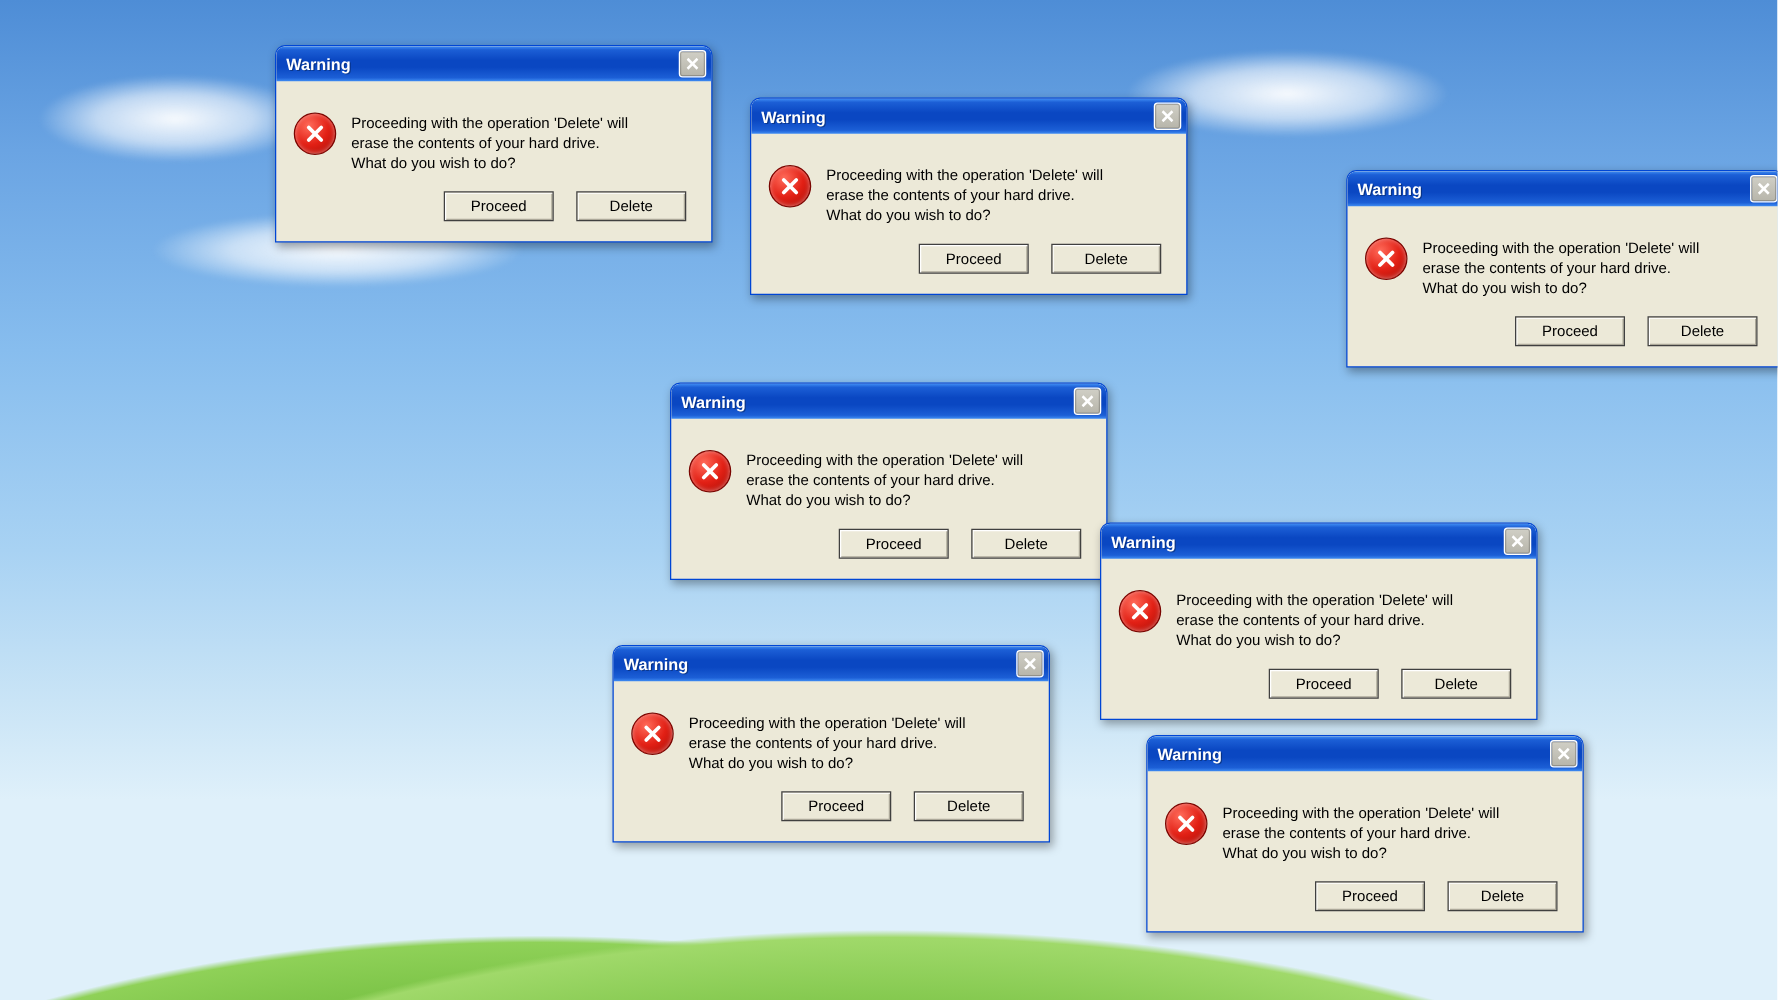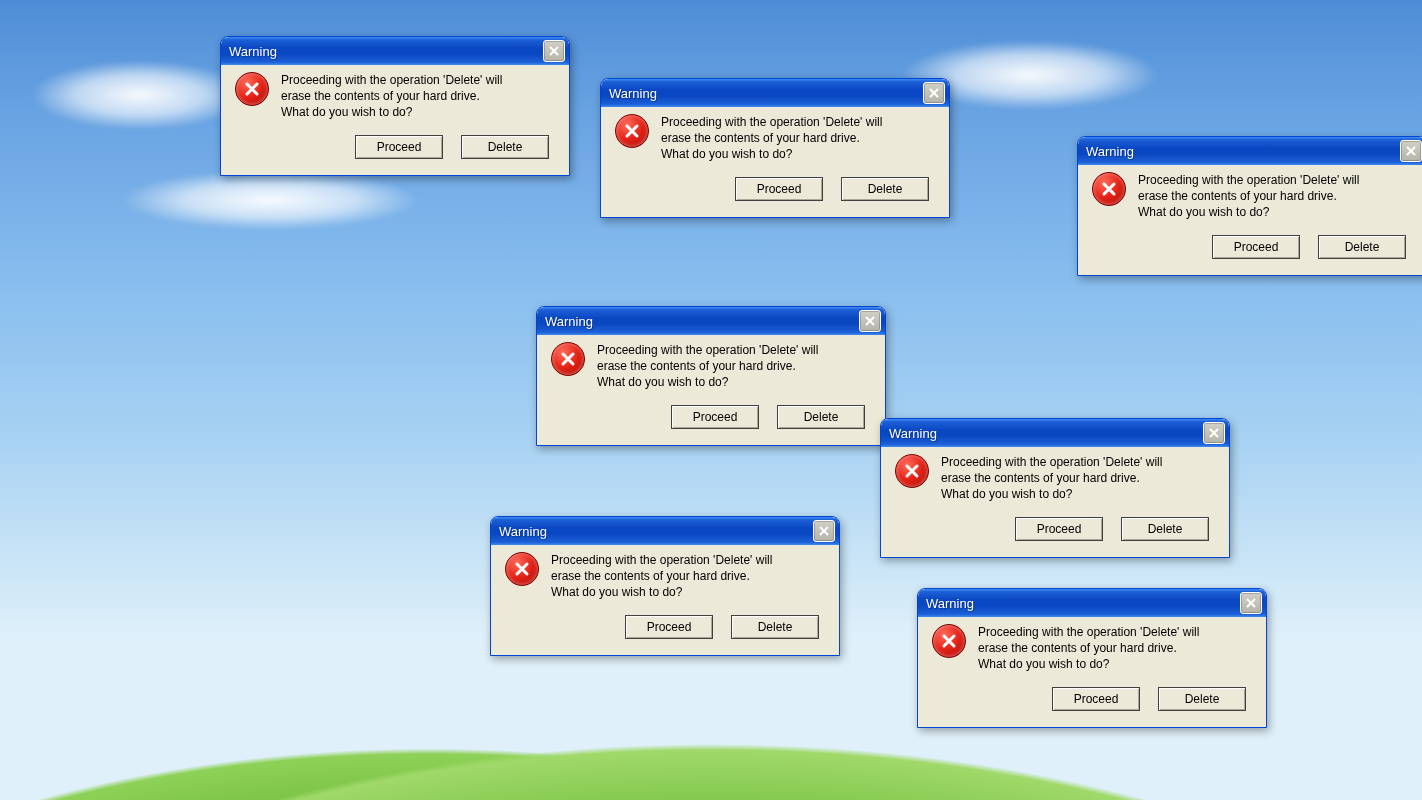--- a/index.html
+++ b/index.html
@@ -57,21 +57,21 @@
   }
   .titlebar {
     height: 28px;
     background: linear-gradient(to bottom,
       #3f8cf3 0%, #1c5fd6 10%, #0a47c2 40%, #0a47c2 60%, #1c5fd6 90%, #3f8cf3 100%);
     display: flex;
     align-items: center;
     justify-content: space-between;
     padding: 0 4px 0 8px;
     color: #fff;
-    font-weight: normal;
+    font-weight: bold;
     font-size: 13px;
     border-top-left-radius: 7px;
     border-top-right-radius: 7px;
     cursor: move;
   }
   .titlebar .title-text {
     text-shadow: 1px 1px 0 rgba(0,0,0,0.3);
   }
   .close-btn {
     width: 20px; height: 20px;
@@ -82,21 +82,21 @@
     box-shadow: inset 0 0 0 1px rgba(0,0,0,0.2);
     cursor: pointer;
   }
   .close-btn.muted {
     background: linear-gradient(to bottom, #d0cfc6 0%, #b7b5aa 100%);
   }
   .close-btn svg { width: 10px; height: 10px; }
   .close-btn svg line { stroke: #fff; stroke-width: 2; }
 
   .body {
-    padding: 7px 16px 8px 14px;
+    padding: 25px 16px 8px 14px;
     display: flex;
     align-items: flex-start;
     gap: 12px;
   }
   .err-icon {
     width: 32px; height: 32px; flex: 0 0 32px;
     border-radius: 50%;
     background: radial-gradient(circle at 35% 30%, #ff6b5a 0%, #e22015 50%, #a30b04 100%);
     border: 1px solid #7a0500;
     display: flex; align-items: center; justify-content: center;

